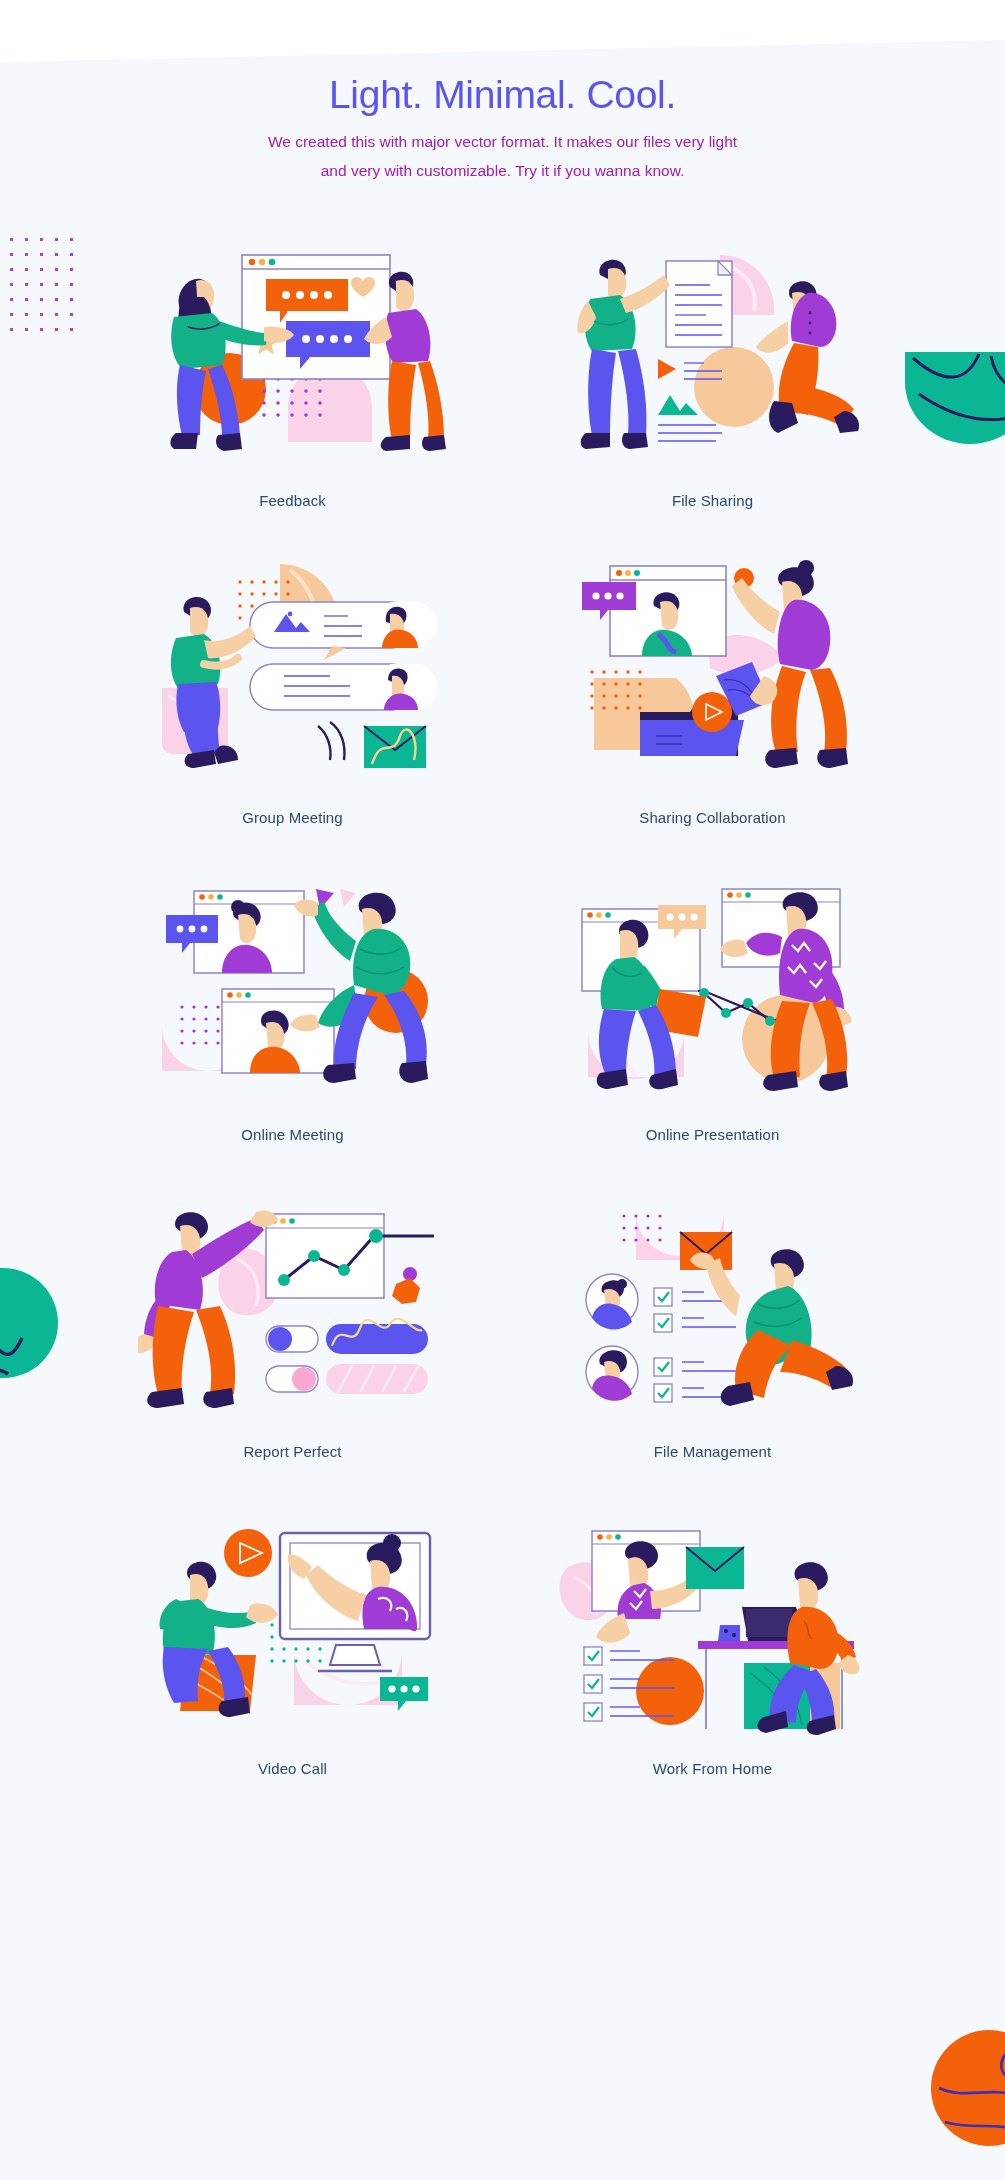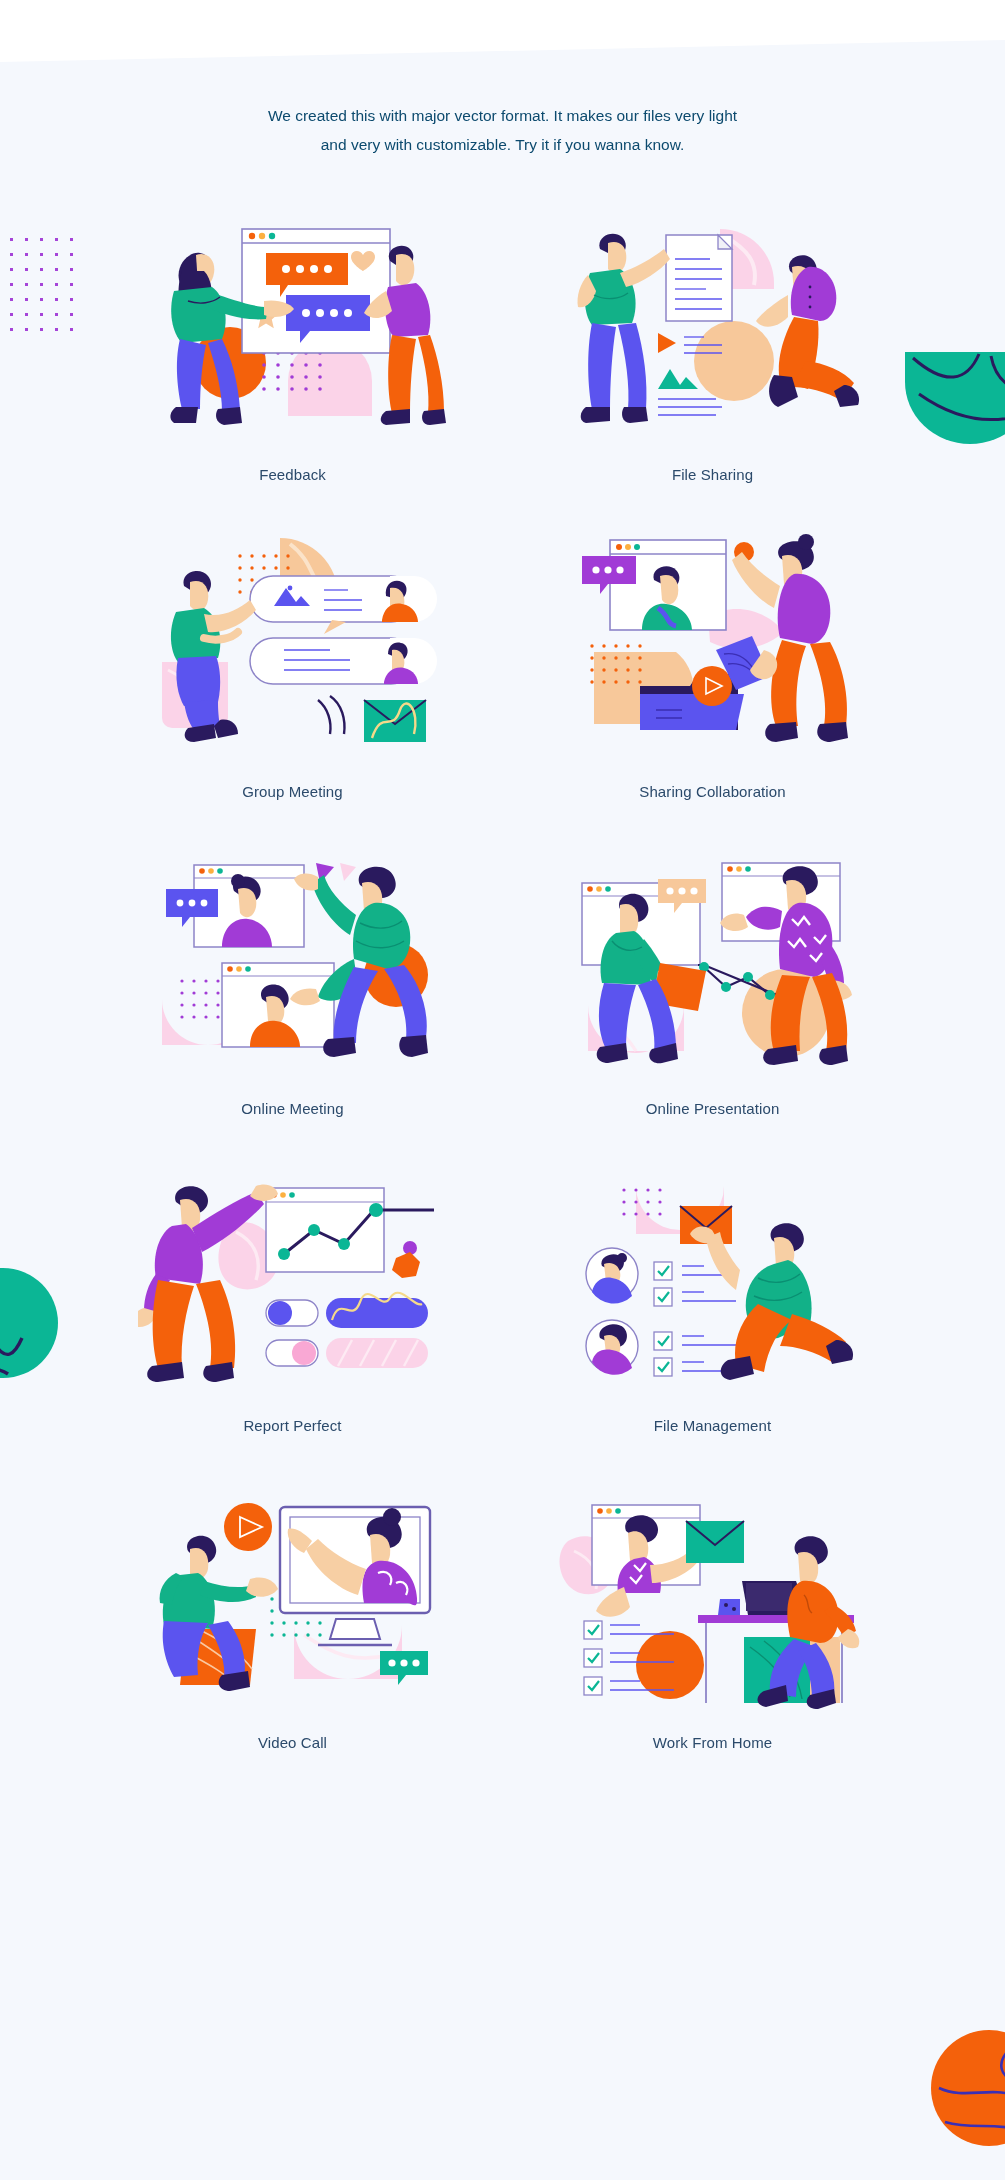--- a/index.html
+++ b/index.html
@@ -50,24 +50,24 @@
   }
   .h-line2, .h-line3{
     font-size:39px; font-weight:400; color:#17314f;
     letter-spacing:-.3px; line-height:1.35;
   }
   .h-line2{ margin-top:4px; }
   .h-line3{ margin-top:2px; }
   .h-accent{ color:#fcb040; }
 
   .sub {
-    margin:32px auto 0;
+    margin:8px auto 0;
     width:640px;
     font-size:15.5px; line-height:1.85;
-    color:#0c4a6e; font-weight:400;
+    color:#a21caf; font-weight:400;
   }
 
   
   .grid{
     position:relative; z-index:4;
     margin:52px auto 0;
     width:820px;
     display:grid;
     grid-template-columns: 1fr 1fr;
     row-gap:45px;
@@ -110,20 +110,21 @@
   <div class="deco circle-br">
     <svg viewBox="0 0 116 116">
       <circle cx="58" cy="58" r="58" fill="#f4610b"></circle>
       <path d="M8 58 C34 70 58 56 86 66" stroke="#3b2fb5" stroke-width="2.6" fill="none"></path>
       <path d="M14 92 C40 100 62 92 90 100" stroke="#3b2fb5" stroke-width="2.6" fill="none"></path>
       <path d="M76 22 C66 34 70 46 82 50" stroke="#3b2fb5" stroke-width="2.6" fill="none"></path>
     </svg>
   </div>
 
   <header class="header">
+    <div class="h-line1">Light. Minimal. Cool.</div>
     <p class="sub">
       <span>We created this with major vector format. It makes our files very light</span><br>
       <span>and very with customizable. Try it if you wanna know.</span>
     </p>
   </header>
 
   <main class="grid">
 
     <div class="cell">
       <div class="art">

